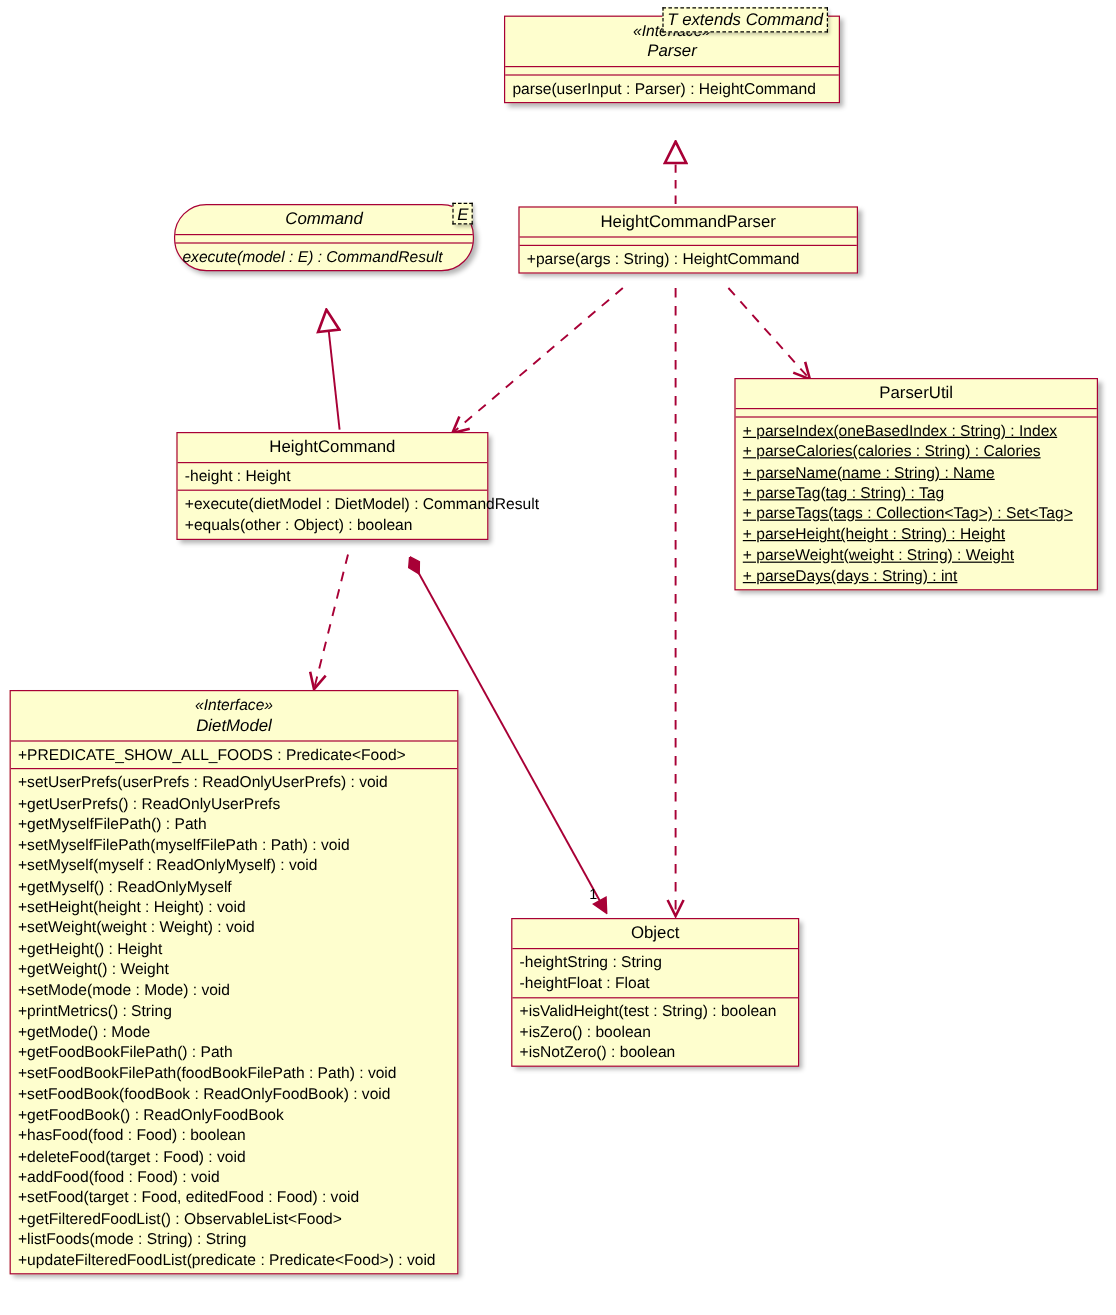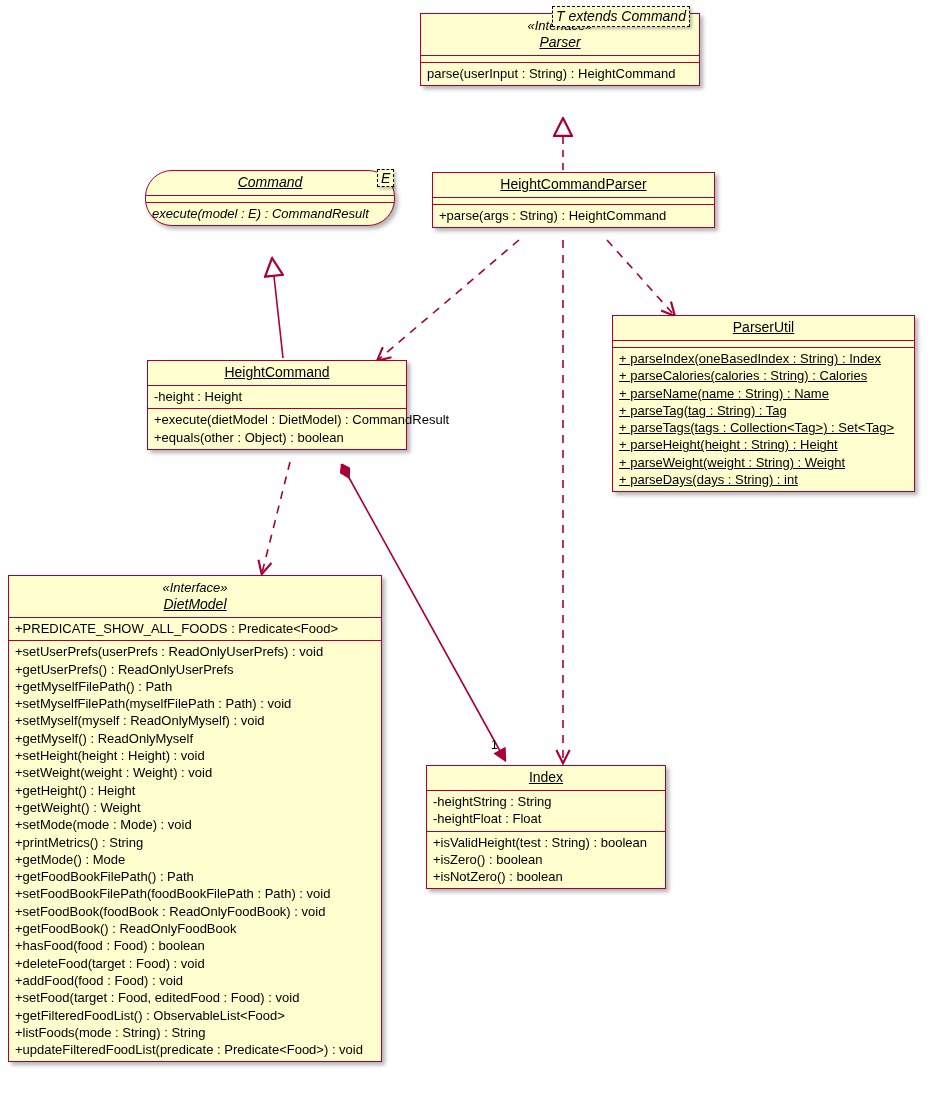--- a/index.html
+++ b/index.html
@@ -45,21 +45,20 @@
     line-height: 17px;
     white-space: nowrap;
   }
   .uml-header .stereo {
     display: block;
     font-style: italic;
     font-size: 13px;
   }
   .uml-header .cname {
     display: block;
-    text-decoration: underline;
   }
   .uml-header.italic .cname {
     font-style: italic;
   }
   .divider {
     height: 0;
     border-top: 1.5px solid #A80036;
   }
   .uml-section {
     box-sizing: border-box;
@@ -157,21 +156,21 @@
 
   <div class="uml-class" style="left:420px; top:13px; width:280px;">
     <div class="uml-header italic">
       <span class="stereo">«Interface»</span>
       <span class="cname">Parser</span>
     </div>
     <div class="divider"></div>
     <div class="uml-section empty"></div>
     <div class="divider"></div>
     <div class="uml-section">
-      <span class="uml-row">parse(userInput : String) : HeightCommand</span>
+      <span class="uml-row">parse(userInput : Parser) : HeightCommand</span>
     </div>
   </div>
   <div class="generic-badge" style="left:552px; top:6px;">
     <span>T extends Command</span>
   </div>
 
   <div class="uml-class" style="left:145px; top:170px; width:250px;border-radius:27px;">
     <div class="uml-header italic">
       <span class="cname">Command</span>
     </div>
@@ -265,21 +264,21 @@
       <span class="uml-row">+addFood(food : Food) : void</span>
       <span class="uml-row">+setFood(target : Food, editedFood : Food) : void</span>
       <span class="uml-row">+getFilteredFoodList() : ObservableList&lt;Food&gt;</span>
       <span class="uml-row">+listFoods(mode : String) : String</span>
       <span class="uml-row">+updateFilteredFoodList(predicate : Predicate&lt;Food&gt;) : void</span>
     </div>
   </div>
 
   <div class="uml-class" style="left:426px; top:765px; width:240px;">
     <div class="uml-header">
-      <span class="cname">Index</span>
+      <span class="cname">Object</span>
     </div>
     <div class="divider"></div>
     <div class="uml-section">
       <span class="uml-row">-heightString : String</span>
       <span class="uml-row">-heightFloat : Float</span>
     </div>
     <div class="divider"></div>
     <div class="uml-section">
       <span class="uml-row">+isValidHeight(test : String) : boolean</span>
       <span class="uml-row">+isZero() : boolean</span>

